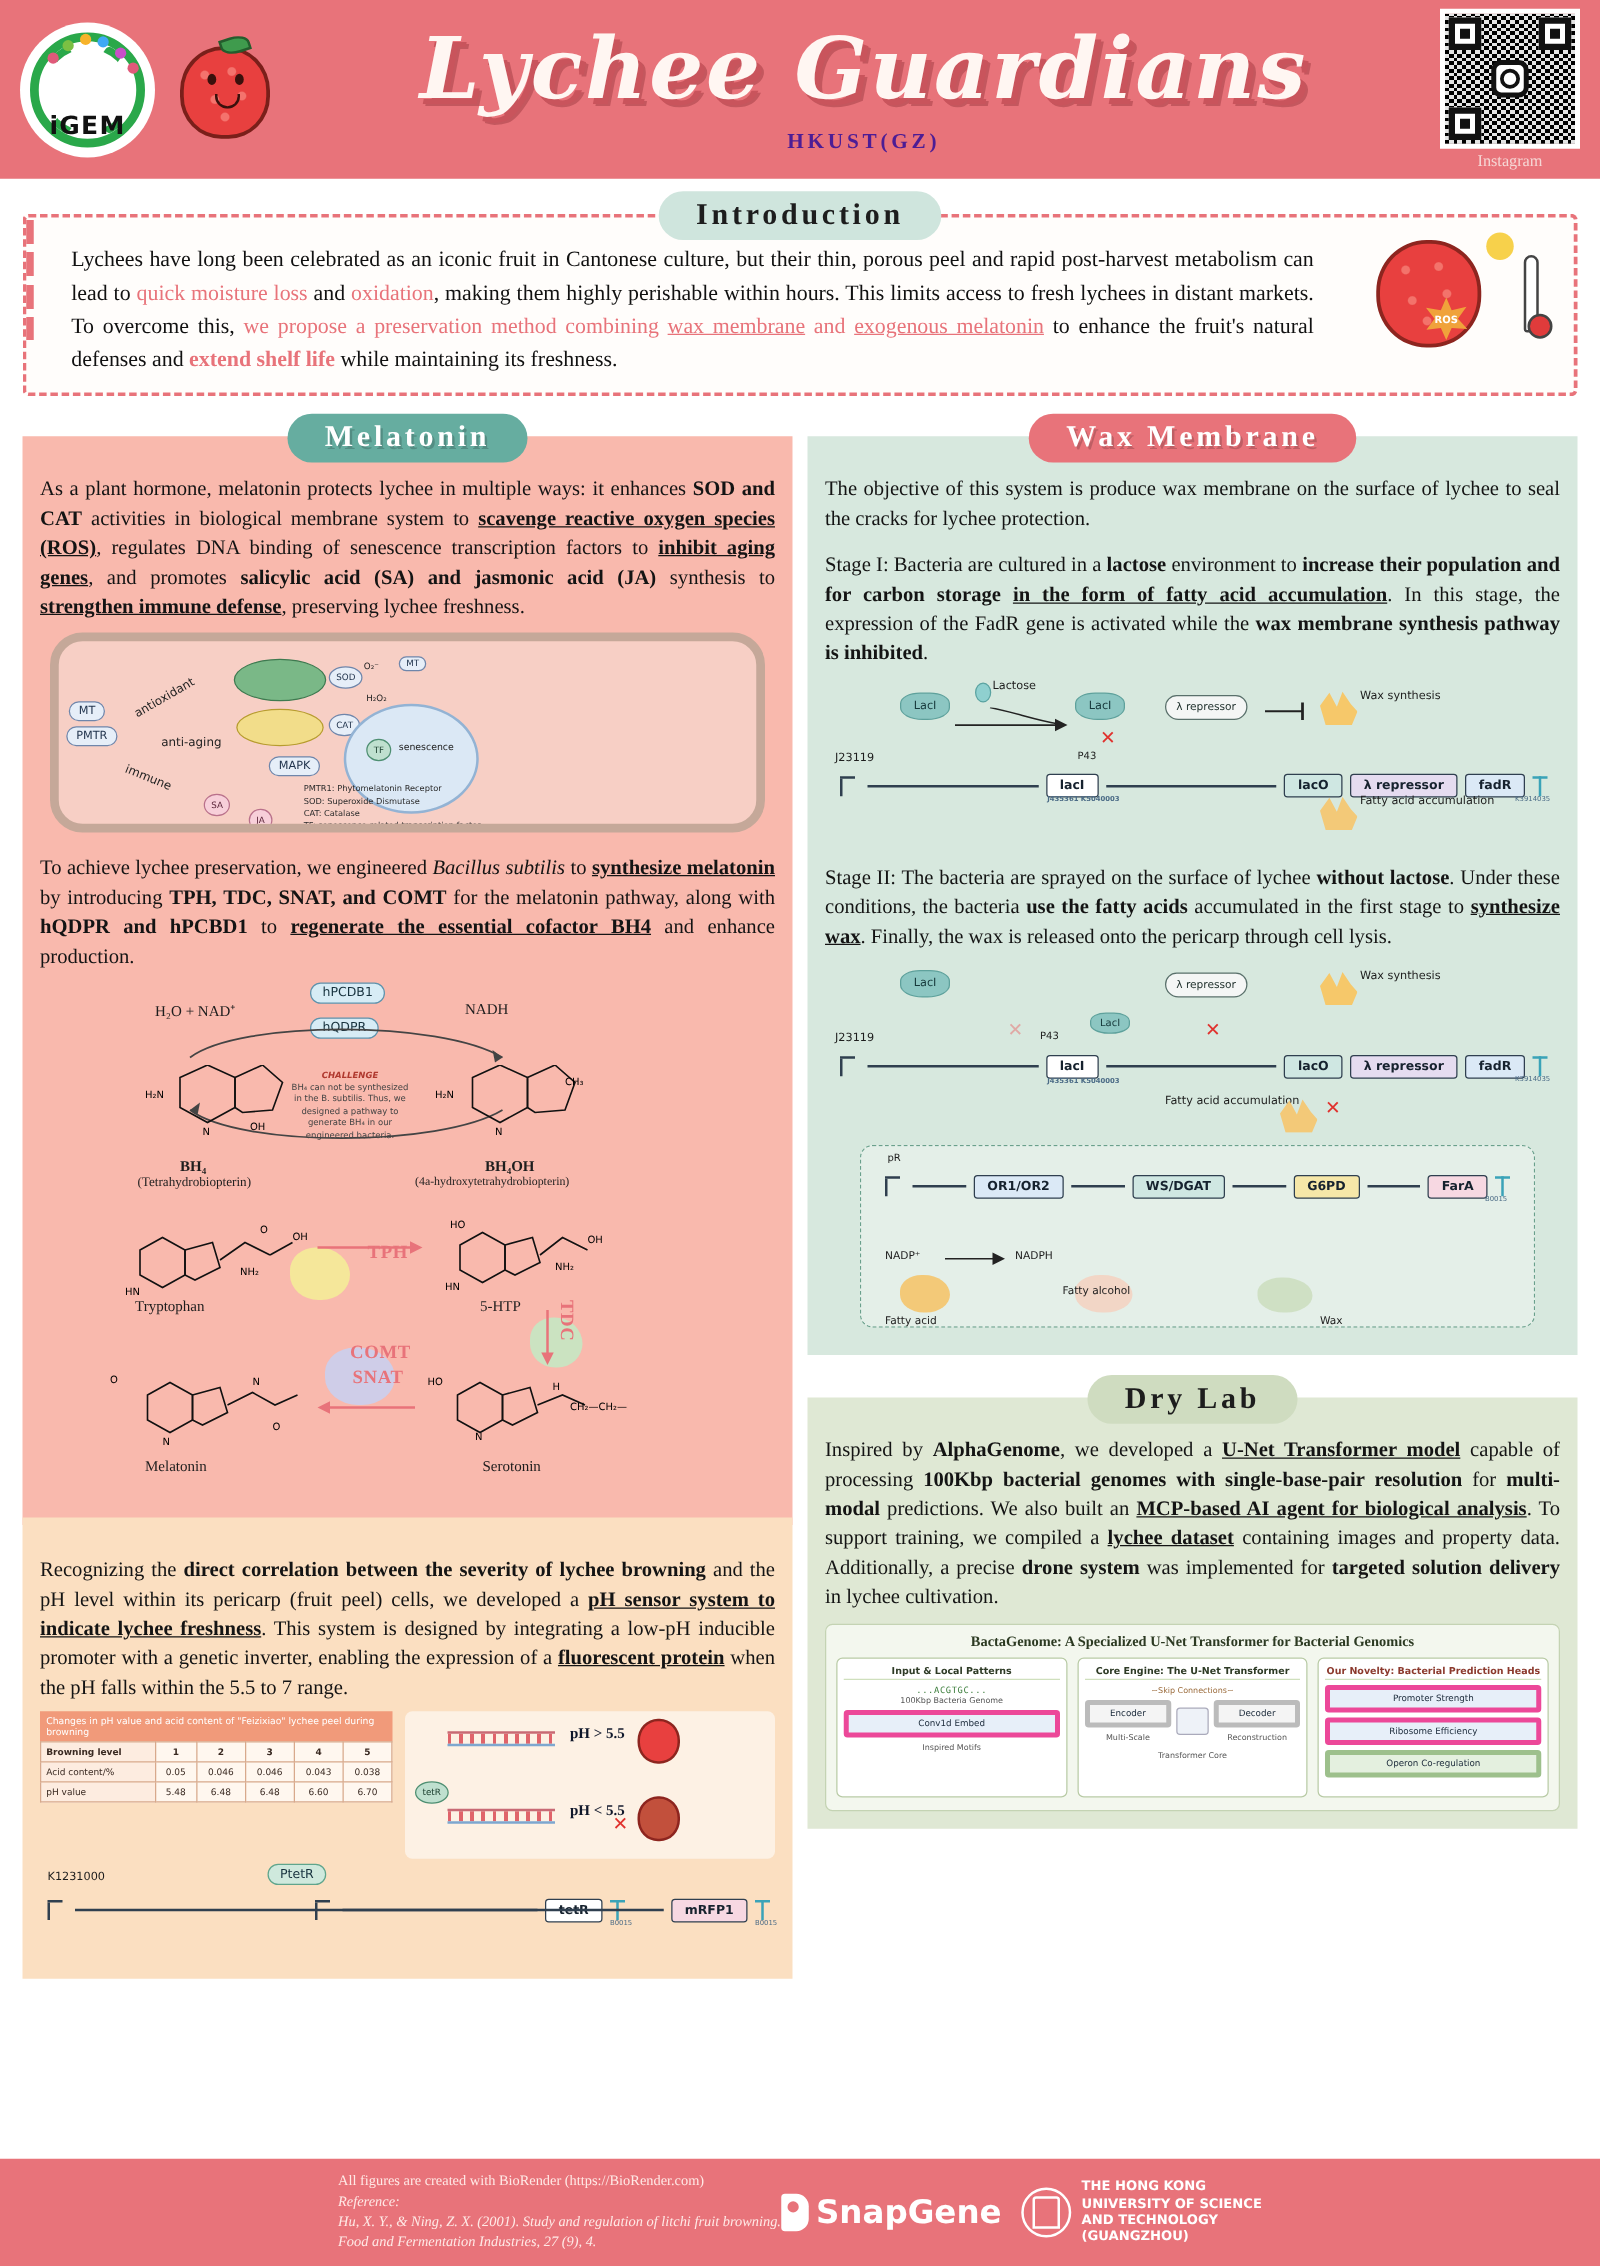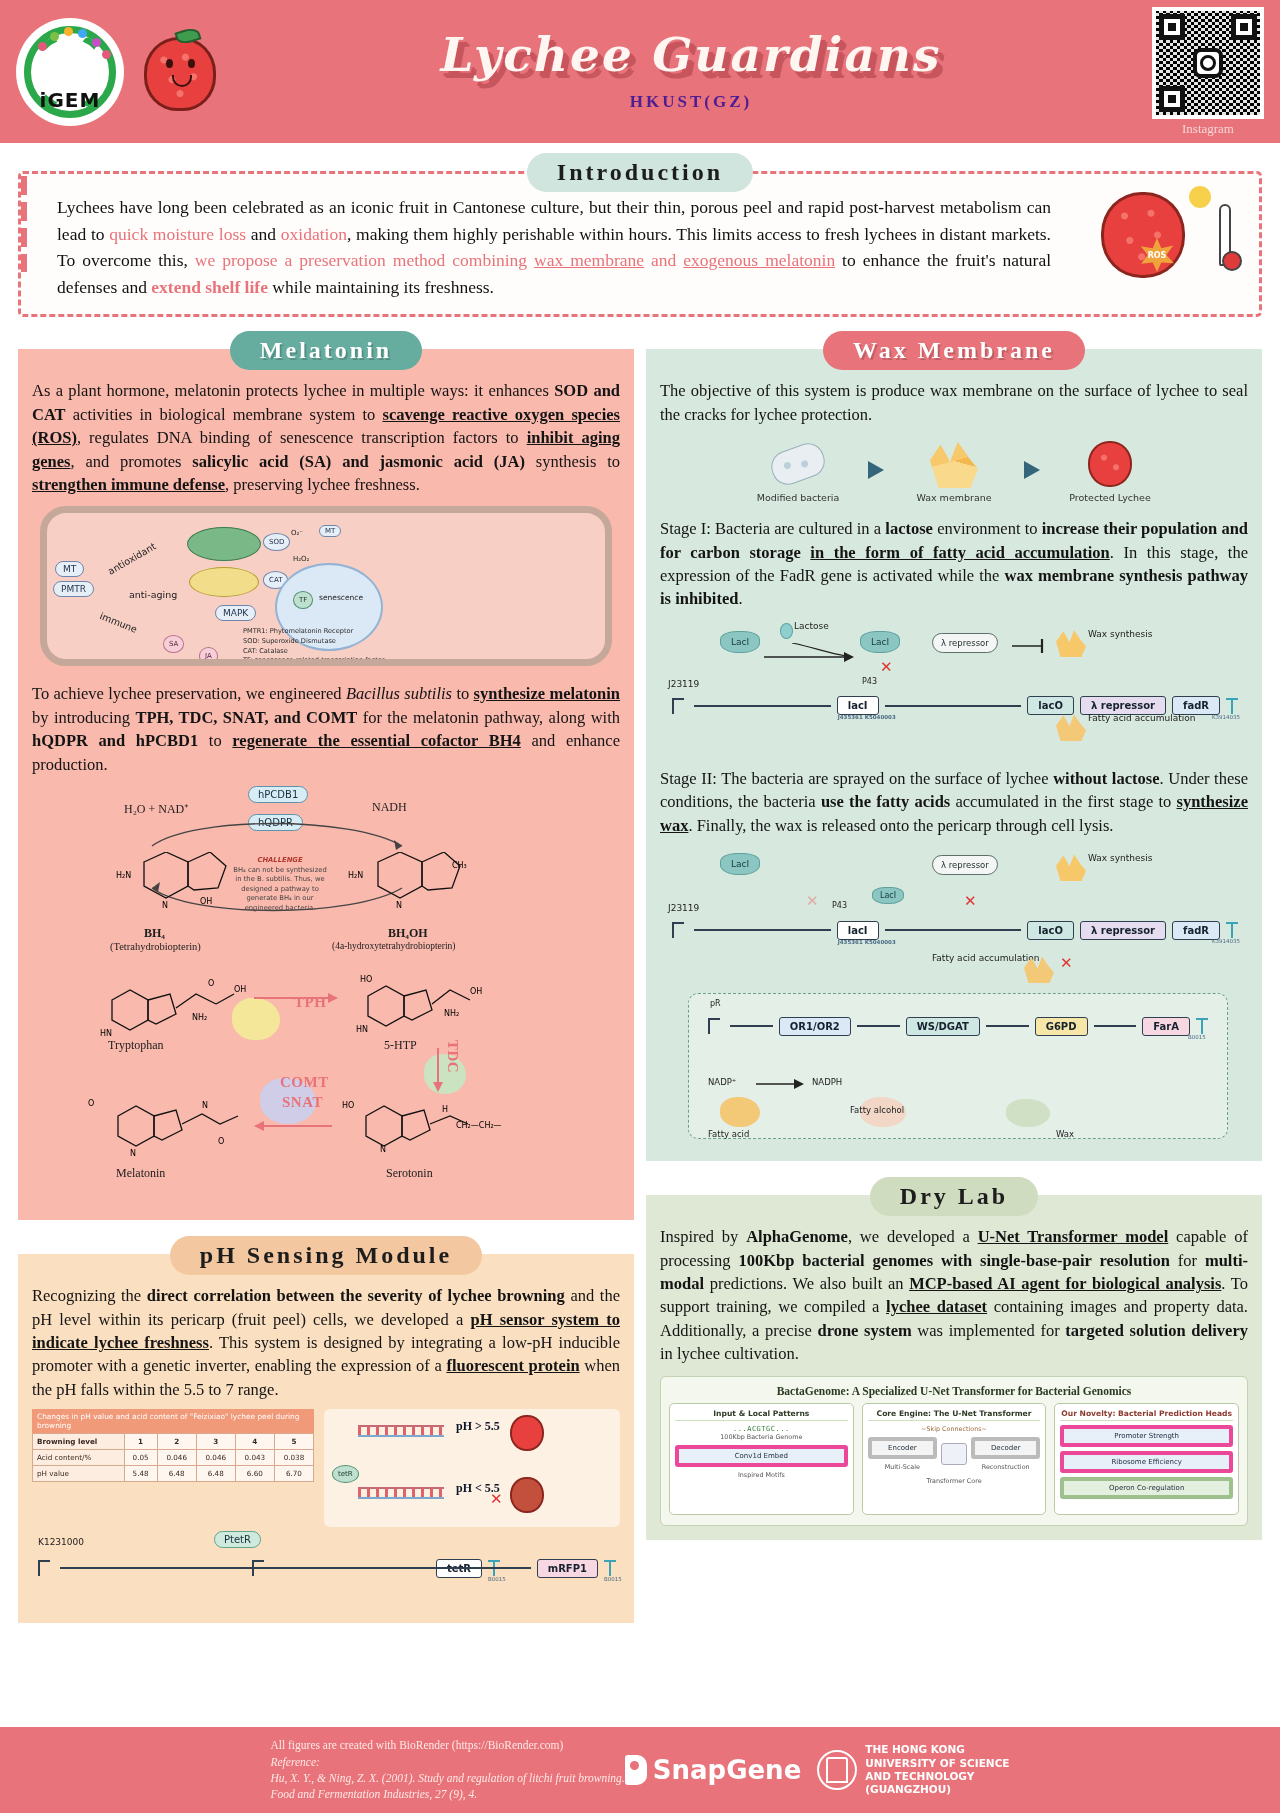--- a/index.html
+++ b/index.html
@@ -102,21 +102,21 @@
   .mascot-eye.l { left: 36px; }
   .mascot-eye.r { left: 58px; }
   .mascot-mouth {
     position:absolute; left: 42px; top: 56px; width: 20px; height: 12px;
     border: 2.5px solid #3a100c; border-top: none; border-radius: 0 0 14px 14px;
   }
 
   .title-wrap { flex: 1; text-align: center; position: relative; }
   .poster-title {
     font-family: "DejaVu Serif", serif;
-    font-size: 47px;
+    font-size: 68px;
     font-style: italic;
     font-weight: bold;
     color: #fff6f2;
     letter-spacing: 2px;
     text-shadow: 4px 5px 0 #c9545c, 6px 7px 0 rgba(160,60,65,.5);
     line-height: 1.0;
     margin-top: 0;
     text-align: center;
   }
   .poster-sub {
@@ -753,23 +753,20 @@
             <path d="M406,262 L406,300" stroke="#e8737a" stroke-width="2" fill="none"></path>
             <polygon points="406,306 401,296 411,296" fill="#e8737a"></polygon>
             <path d="M300,340 L228,340" stroke="#e8737a" stroke-width="2" fill="none"></path>
             <polygon points="222,340 232,335 232,345" fill="#e8737a"></polygon>
           </svg>
         </div>
       </div>
     </div>
 
     <div class="panel phsense" style="margin-top:16px;">
-      <div class="panel-title">
-        <span class="pill ph">pH Sensing Module</span>
-      </div>
       <div class="panel-body">
         <div class="ptext">
           <span>Recognizing the </span><span class="b">direct correlation between the severity of lychee browning</span><span> and the pH level within its pericarp (fruit peel) cells, we developed a </span><span class="b ul">pH sensor system to indicate lychee freshness</span><span>. This system is designed by integrating a low-pH inducible promoter with a genetic inverter, enabling the expression of a </span><span class="b ul">fluorescent protein</span><span> when the pH falls within the 5.5 to 7 range.</span>
         </div>
 
         <div class="ph-fig">
           <table class="ph-table">
             <caption>Changes in pH value and acid content of "Feizixiao" lychee peel during browning</caption>
             <tbody>
                 <tr>
@@ -840,42 +837,20 @@
 
   <div class="col">
 
     <div class="panel wax">
       <div class="panel-title">
         <span class="pill wax">Wax Membrane</span>
       </div>
       <div class="panel-body">
         <div class="ptext">The objective of this system is produce wax membrane on the surface of lychee to seal the cracks for lychee protection.</div>
 
-        <div class="flowstrip">
-          <div class="flow-item">
-            <div class="flow-art">
-                <div class="bact"></div>
-              </div>
-            <div class="fig-cap">Modified bacteria</div>
-          </div>
-          <div class="flow-arrow"></div>
-          <div class="flow-item">
-            <div class="flow-art">
-                <div class="waxart"></div>
-              </div>
-            <div class="fig-cap">Wax membrane</div>
-          </div>
-          <div class="flow-arrow"></div>
-          <div class="flow-item">
-            <div class="flow-art">
-                <div class="lychee-art"></div>
-              </div>
-            <div class="fig-cap">Protected Lychee</div>
-          </div>
-        </div>
 
         <div class="ptext" style="margin-top:14px;">
           <span>Stage I: Bacteria are cultured in a </span><span class="b">lactose</span><span> environment to </span><span class="b">increase their population and for carbon storage </span><span class="b ul">in the form of fatty acid accumulation</span><span>. In this stage, the expression of the FadR gene is activated while the </span><span class="b">wax membrane synthesis pathway is inhibited</span><span>.</span>
         </div>
 
         <div class="circuit" style="height:128px;">
           <div class="prot-bubble" style="left:56px;top:10px;">LacI</div>
           <div class="mini-label" style="left:130px;top:0px;">Lactose</div>
           <div style="position:absolute;left:116px;top:2px;width:13px;height:16px;border-radius:50%;background:#8fd0cf;border:1px solid #5aa3a1;"></div>
           <div class="prot-bubble" style="left:196px;top:10px;">LacI</div>

